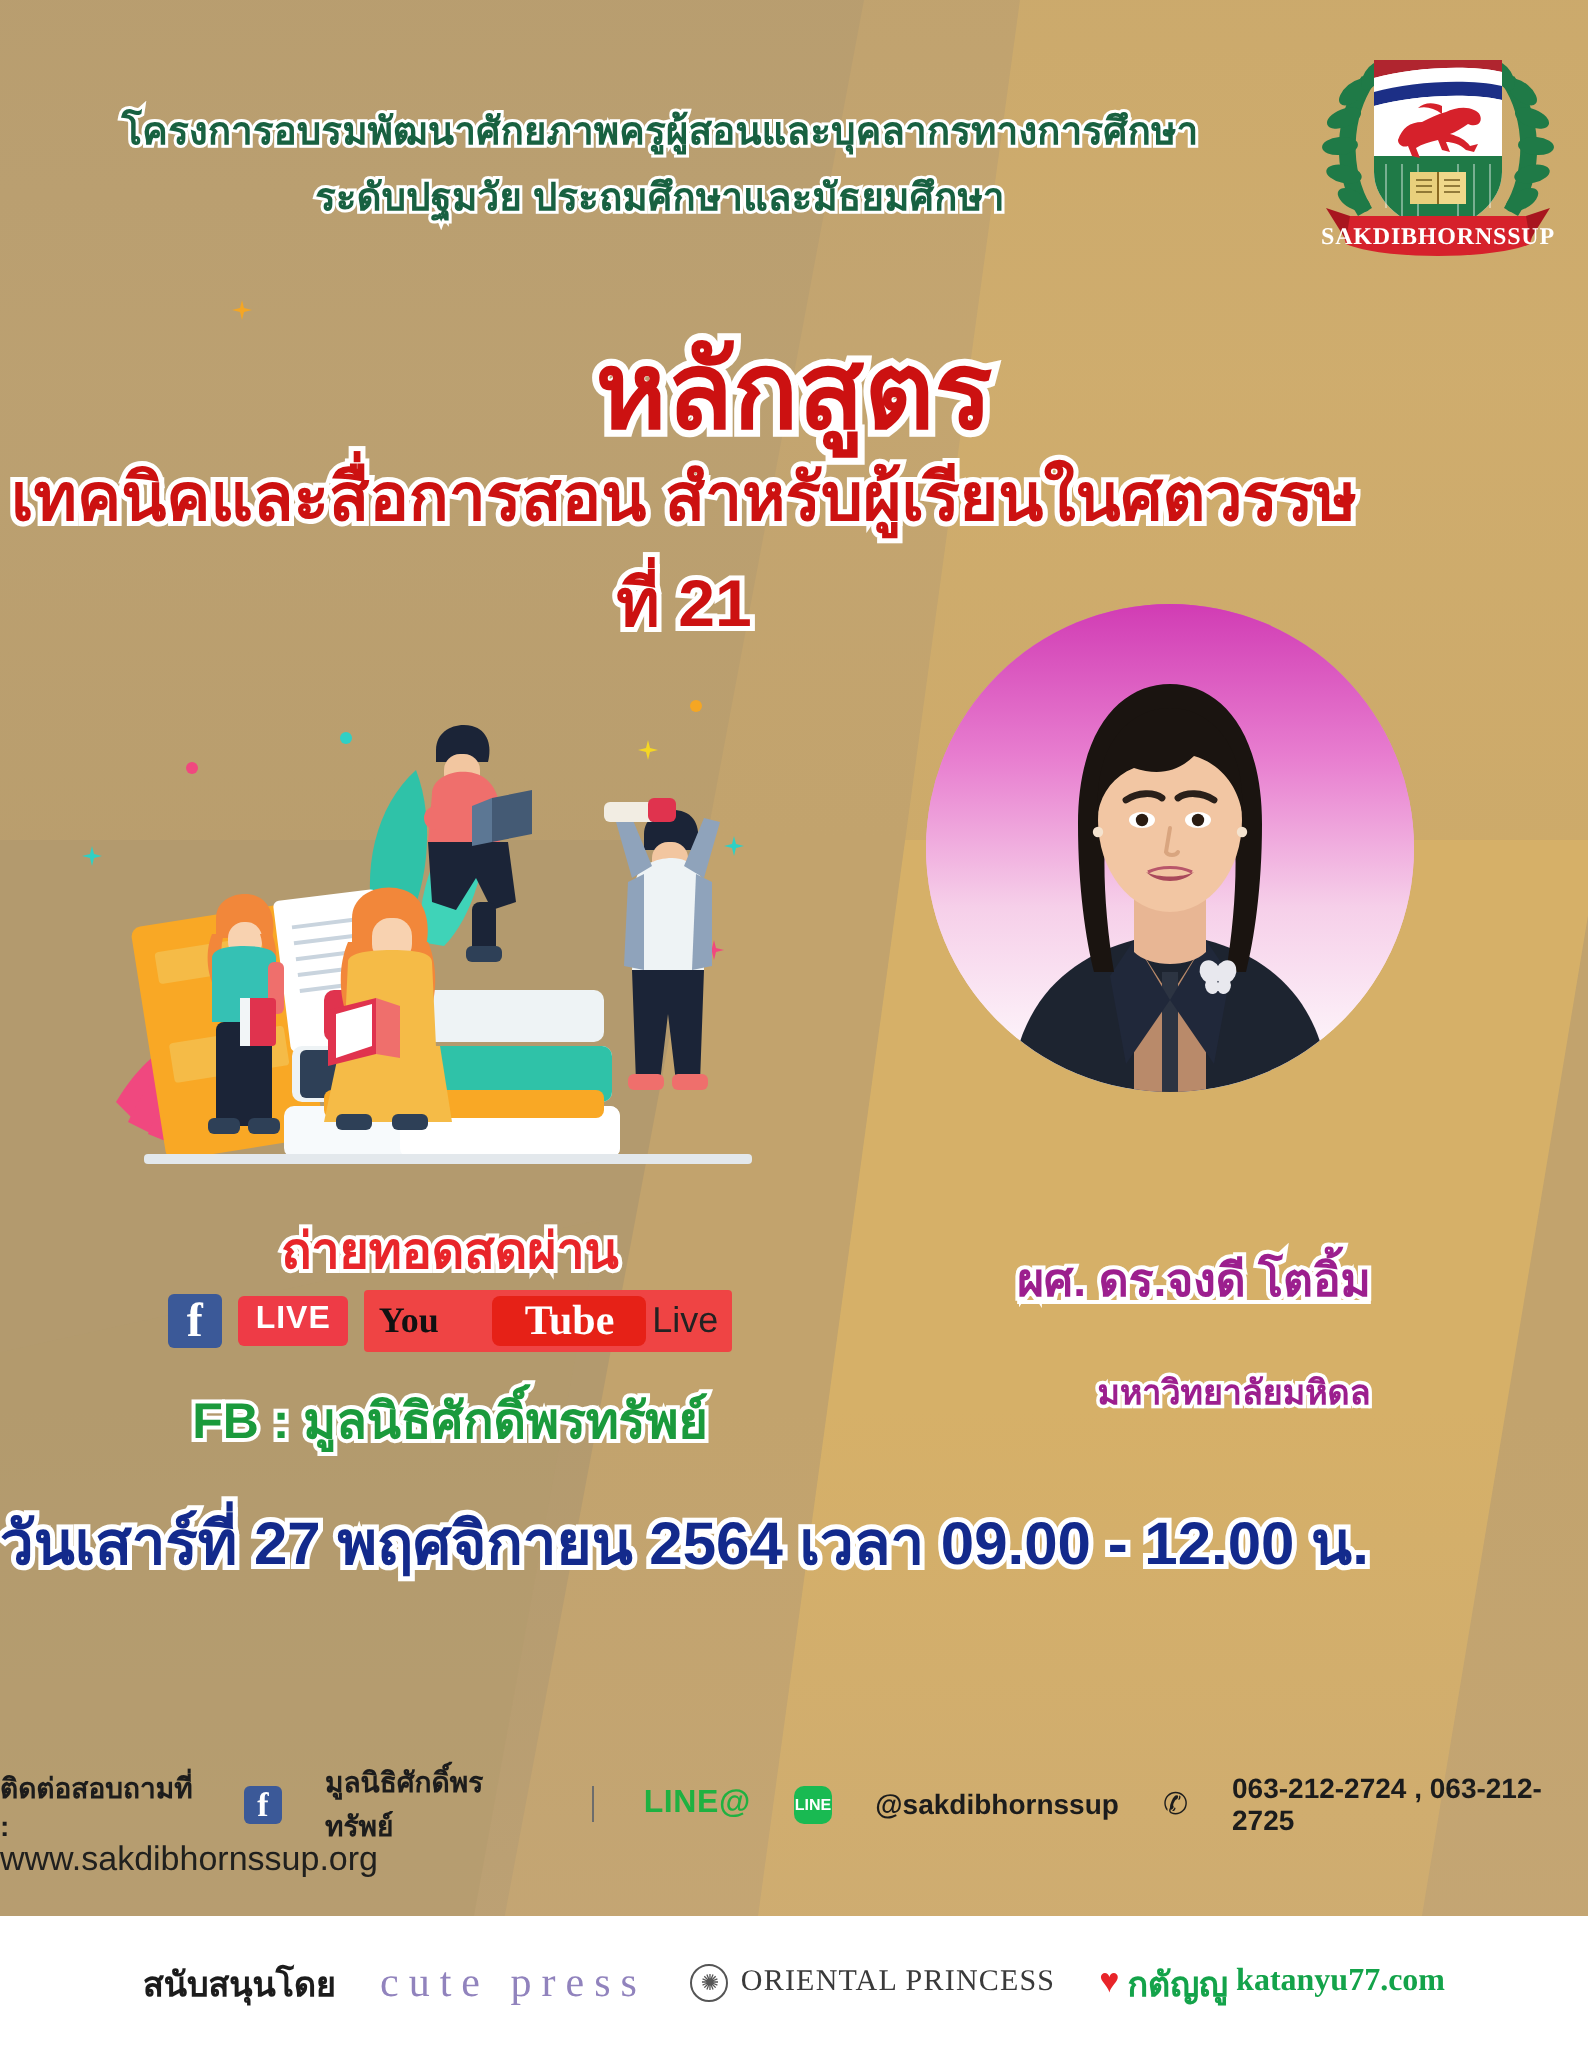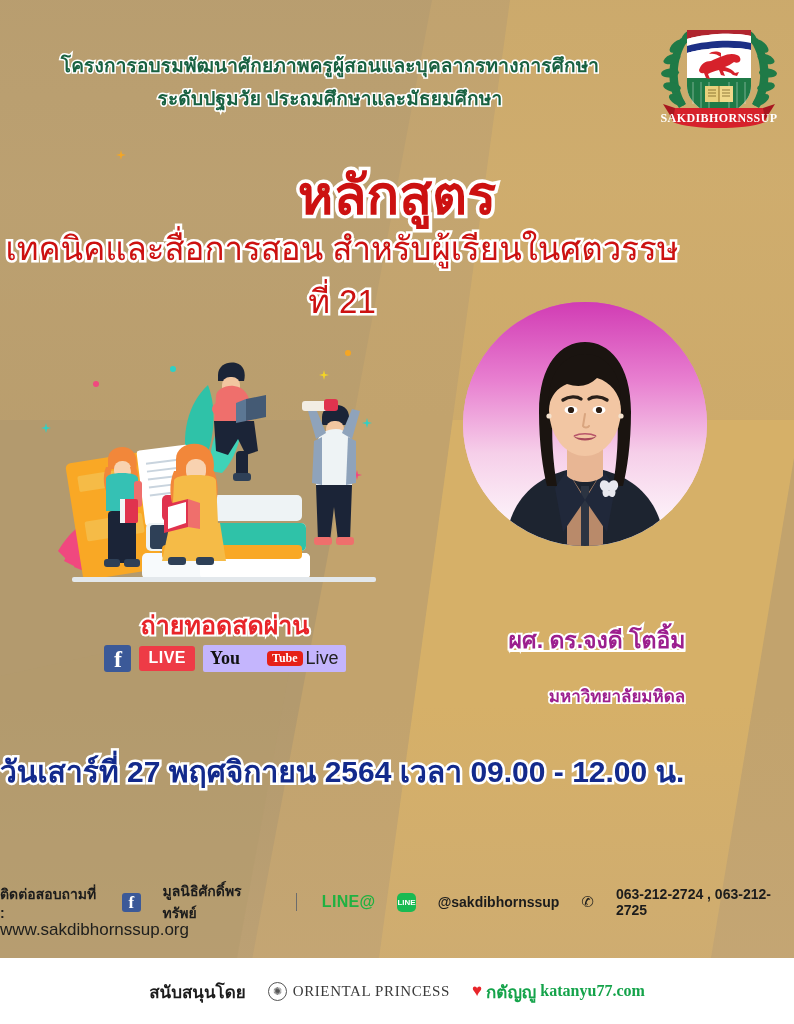--- a/index.html
+++ b/index.html
@@ -77,21 +77,21 @@
     position: absolute; top: 152px; left: 0; width: 794px;
     text-align: center;
     font-size: 54px; font-weight: bold;
     color: #cc1111;
     -webkit-text-stroke: 7px #ffffff;
     paint-order: stroke fill;
   }
   .title-sub {
     position: absolute; top: 222px; left: 0; width: 684px;
     text-align: center;
-    font-size: 33px; font-weight: normal;
+    font-size: 33px; font-weight: bold;
     color: #cc1111;
     -webkit-text-stroke: 5px #ffffff;
     paint-order: stroke fill;
   }
 
   
   #illustration { position: absolute; top: 355px; left: 50px; width: 350px; height: 240px; }
 
   
   #portrait {
@@ -117,27 +117,27 @@
     width: 27px; height: 27px; background: #3b5998; border-radius: 3px;
     display: flex; align-items: flex-end; justify-content: center;
     color: #fff; font-size: 24px; font-weight: bold; font-family: "Liberation Serif", serif;
     line-height: 26px;
   }
   .live-pill {
     background: #ee3b46; color: #fff; font-weight: bold; font-size: 16px;
     padding: 3px 9px 4px; border-radius: 3px; letter-spacing: .5px;
   }
   .yt-box {
-    background: #c4b5fd; display: flex; align-items: center; gap: 3px;
+    background: #ef4444; display: flex; align-items: center; gap: 3px;
     padding: 3px 7px; border-radius: 2px;
   }
   .yt-you { color: #111; font-weight: bold; font-size: 18px; font-family: "Liberation Serif", serif; }
   .yt-tube {
-    background: #e62117; color: #fff; font-weight: bold; font-size: 12px;
-    padding: 0 5px; border-radius: 4px; font-family: "Liberation Serif", serif; margin-left: 24px;
+    background: #e62117; color: #fff; font-weight: bold; font-size: 21px;
+    padding: 0 16px; border-radius: 4px; font-family: "Liberation Serif", serif; margin-left: 24px;
   }
   .yt-live { color: #222; font-size: 18px; }
   #fb-name {
     position: absolute; top: 690px; left: 60px; width: 330px;
     text-align: center; font-size: 25px; font-weight: bold;
     color: #1a9a3c;
     -webkit-text-stroke: 4px #ffffff;
     paint-order: stroke fill;
   }
 
@@ -478,20 +478,21 @@
   <div id="live-head">ถ่ายทอดสดผ่าน</div>
   <div id="live-badges">
     <div class="fb-square">f</div>
     <div class="live-pill">LIVE</div>
     <div class="yt-box">
       <span class="yt-you">You</span>
       <span class="yt-tube">Tube</span>
       <span class="yt-live">Live</span>
     </div>
   </div>
+  <div id="fb-name">FB : มูลนิธิศักดิ์พรทรัพย์</div>
 
   <div id="spk-name">ผศ. ดร.จงดี โตอิ้ม</div>
   <div id="spk-org">มหาวิทยาลัยมหิดล</div>
 
   <div id="date-line">วันเสาร์ที่ 27 พฤศจิกายน 2564 เวลา 09.00 - 12.00 น.</div>
 
   <div id="contact-row">
     <span>ติดต่อสอบถามที่ :</span>
     <span class="fb-sm">f</span>
     <span>มูลนิธิศักดิ์พรทรัพย์</span>
@@ -501,20 +502,21 @@
         <span>LINE</span>
       </span>
     <span>@sakdibhornssup</span>
     <span class="phone-glyph">✆</span>
     <span>063-212-2724 , 063-212-2725</span>
   </div>
   <div id="website">www.sakdibhornssup.org</div>
 
   <div id="sponsor-bar">
     <span id="sponsor-label">สนับสนุนโดย</span>
+    <span id="cutepress">cute press</span>
     <span class="op-wrap">
       <span class="op-mark">✺</span>
       <span id="op-text">ORIENTAL PRINCESS</span>
     </span>
     <span class="kat-wrap">
       <span class="kat-heart">♥</span>
       <span id="kat-thai">กตัญญู</span>
       <span id="kat-url">katanyu77.com</span>
     </span>
   </div>

